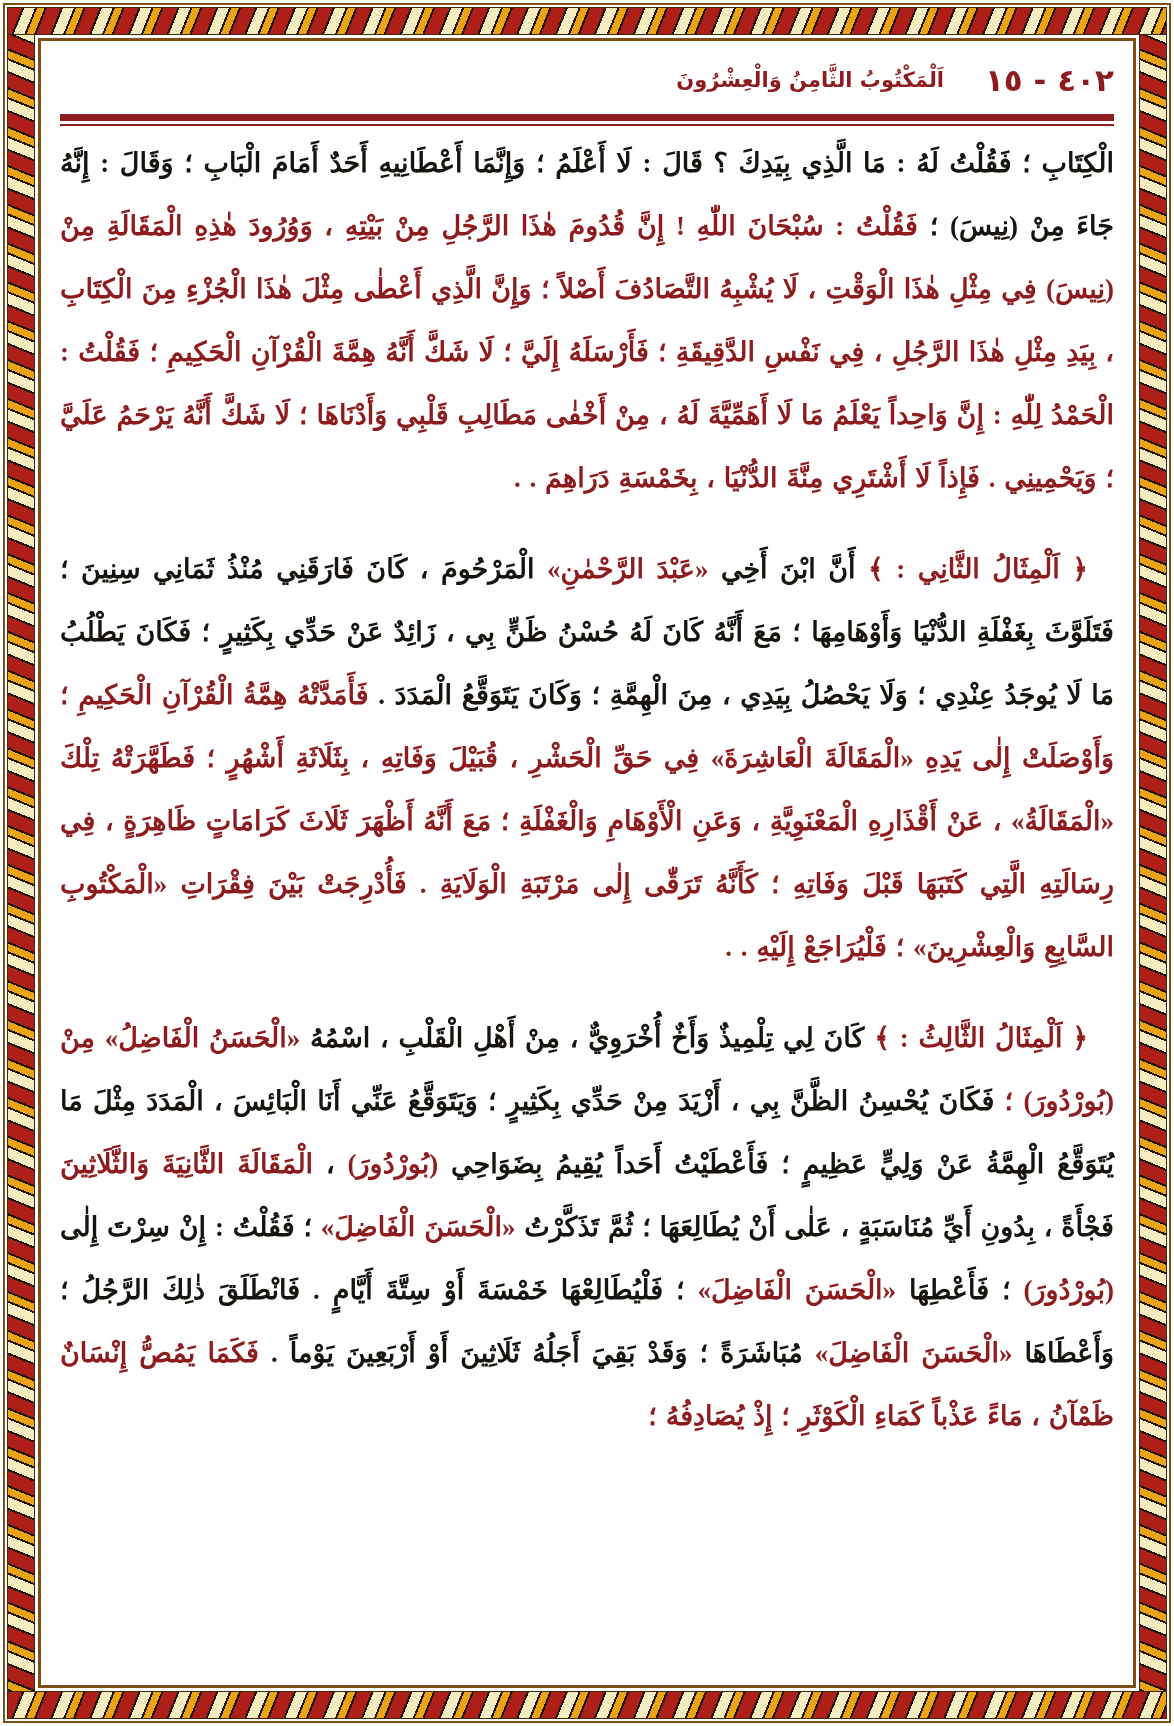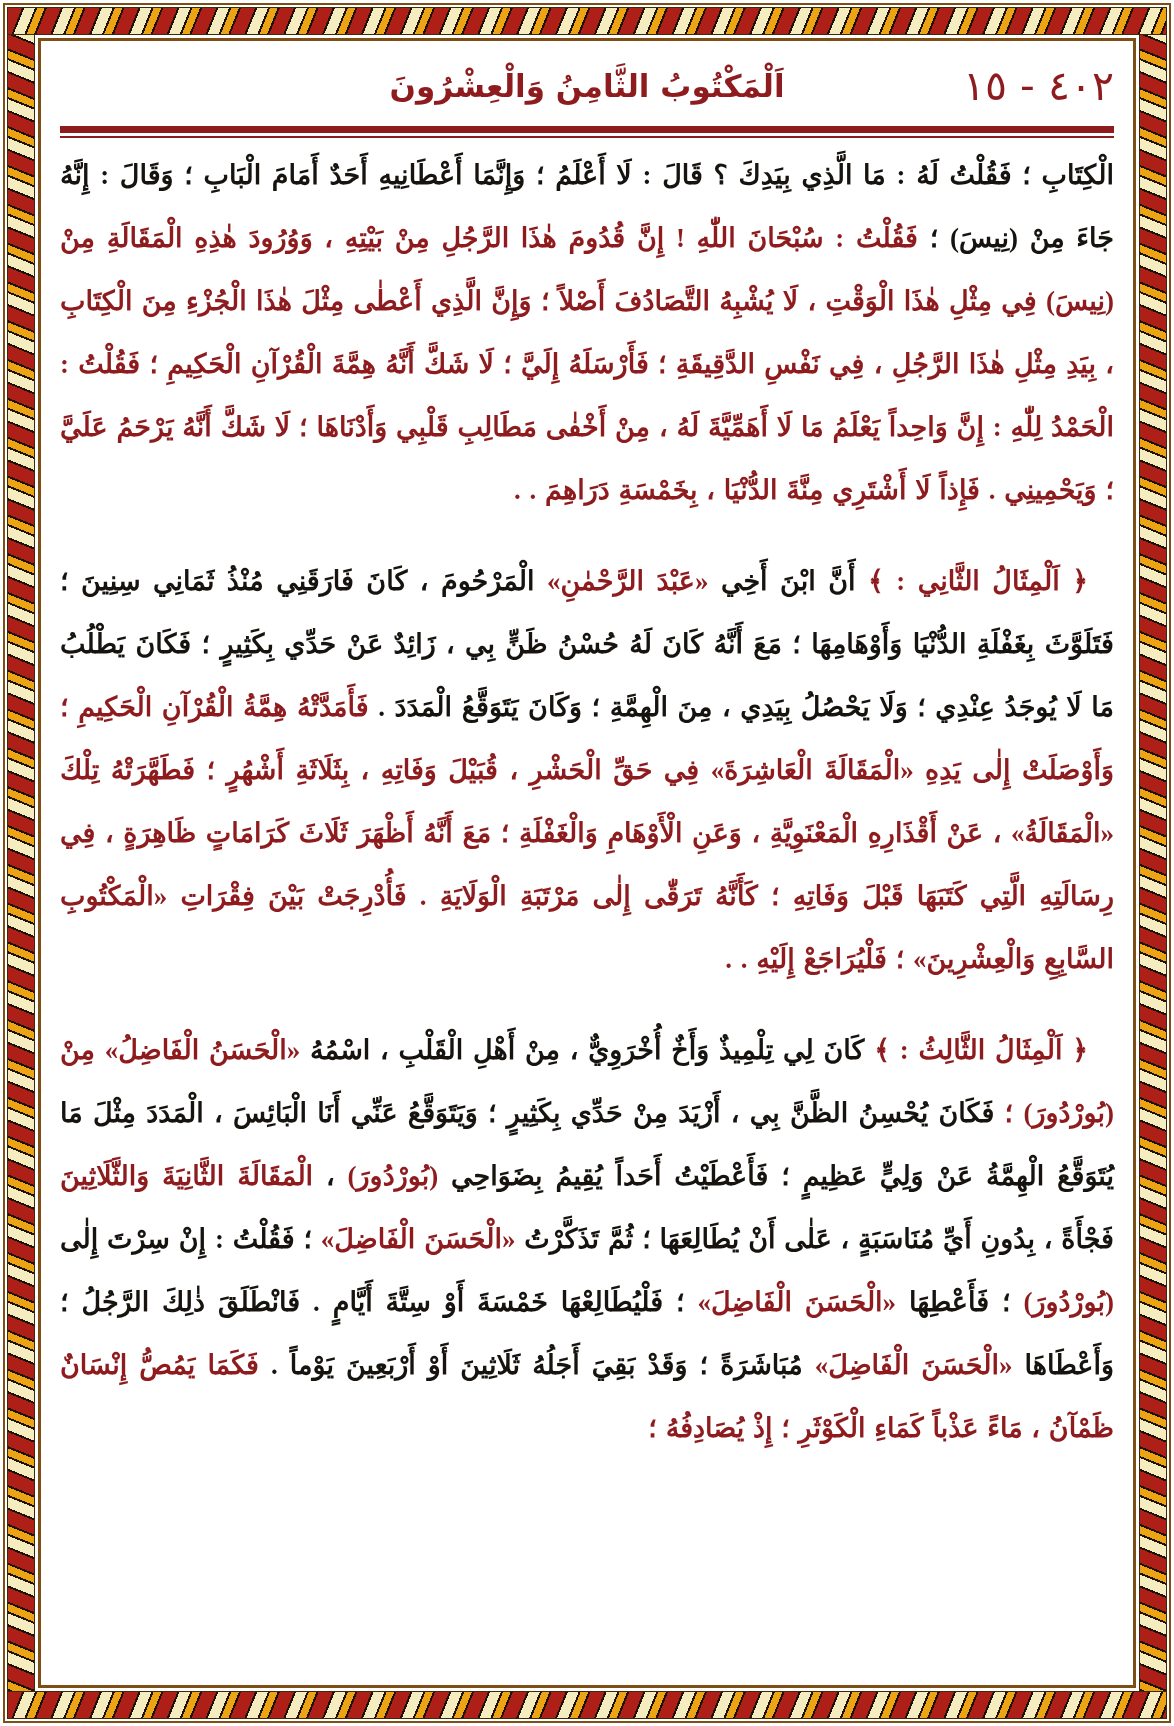--- a/index.html
+++ b/index.html
@@ -52,29 +52,29 @@
     direction: rtl;
   }
   .header {
     display: grid;
     grid-template-columns: 170px 1fr 170px;
     align-items: center;
     margin-top: 14px;
   }
   .page-number {
     color: var(--text-red);
-    font-size: 41px;
-    font-weight: 400;
+    font-size: 31px;
+    font-weight: 700;
     white-space: nowrap;
   }
   .page-title {
     color: var(--text-red);
-    font-size: 31px;
+    font-size: 21px;
     font-weight: 700;
-    text-align: center;
+    text-align: right;
     white-space: nowrap;
   }
   .divider {
     margin-top: 16px;
     border-top: 7px solid var(--text-red);
     border-bottom: 2px solid var(--text-red);
     height: 3px;
   }
   .body-text { margin-top: 6px; }
   .para {

